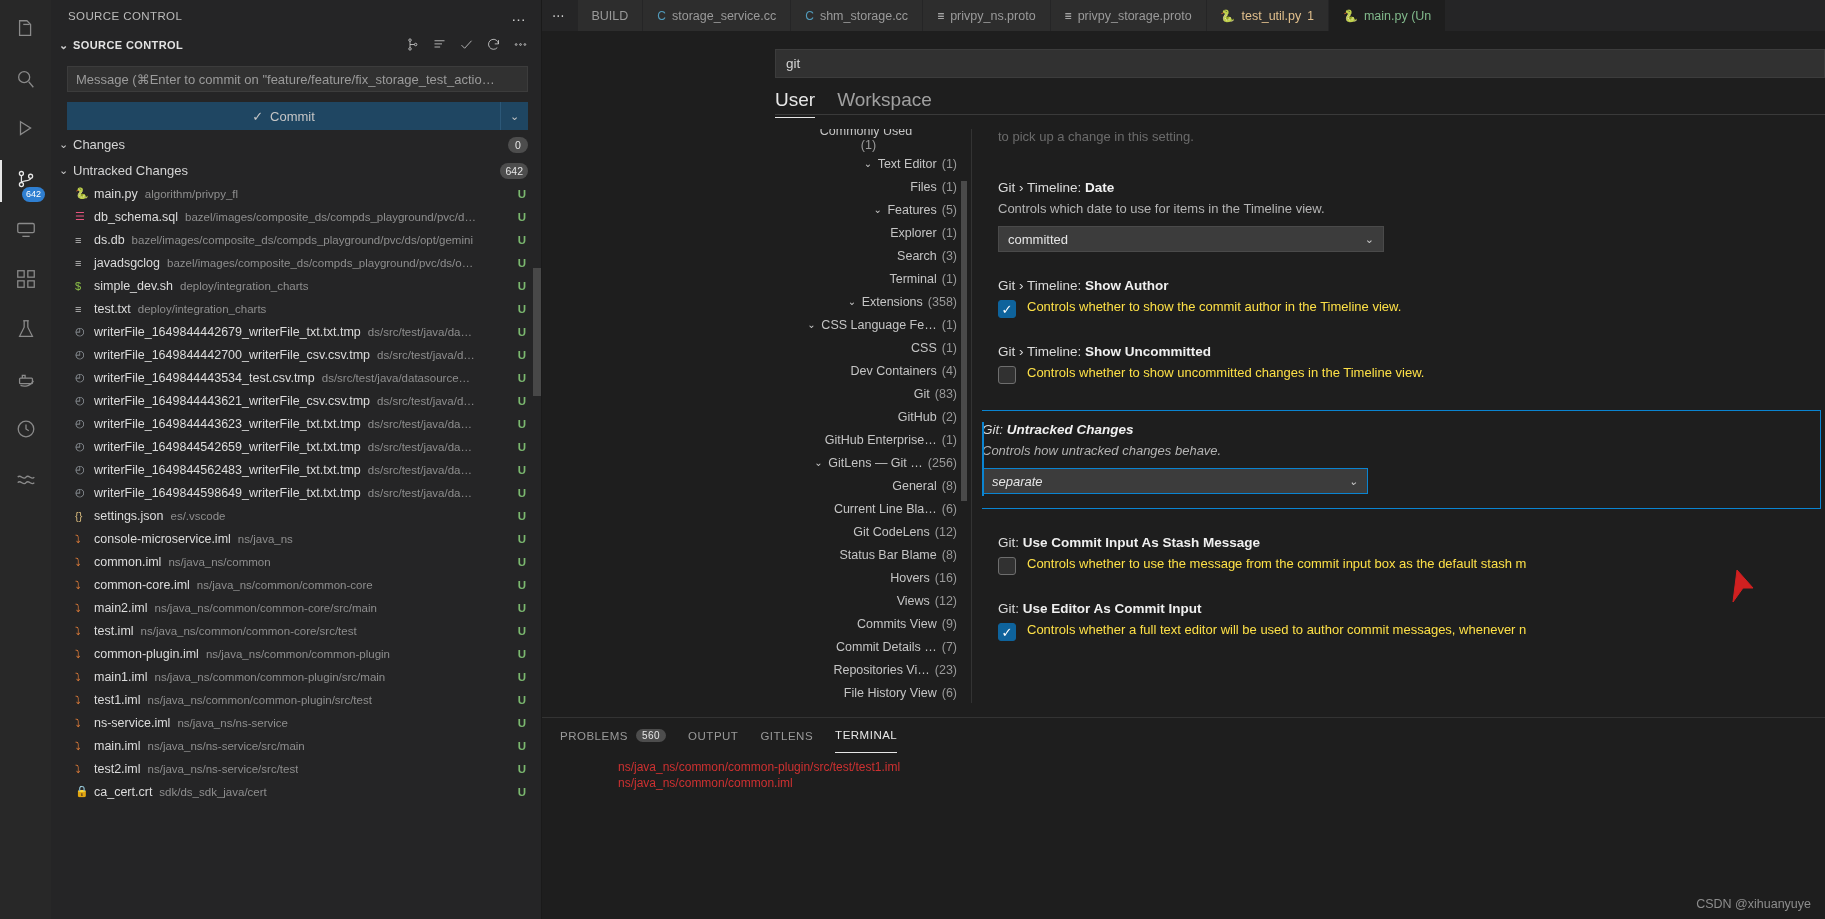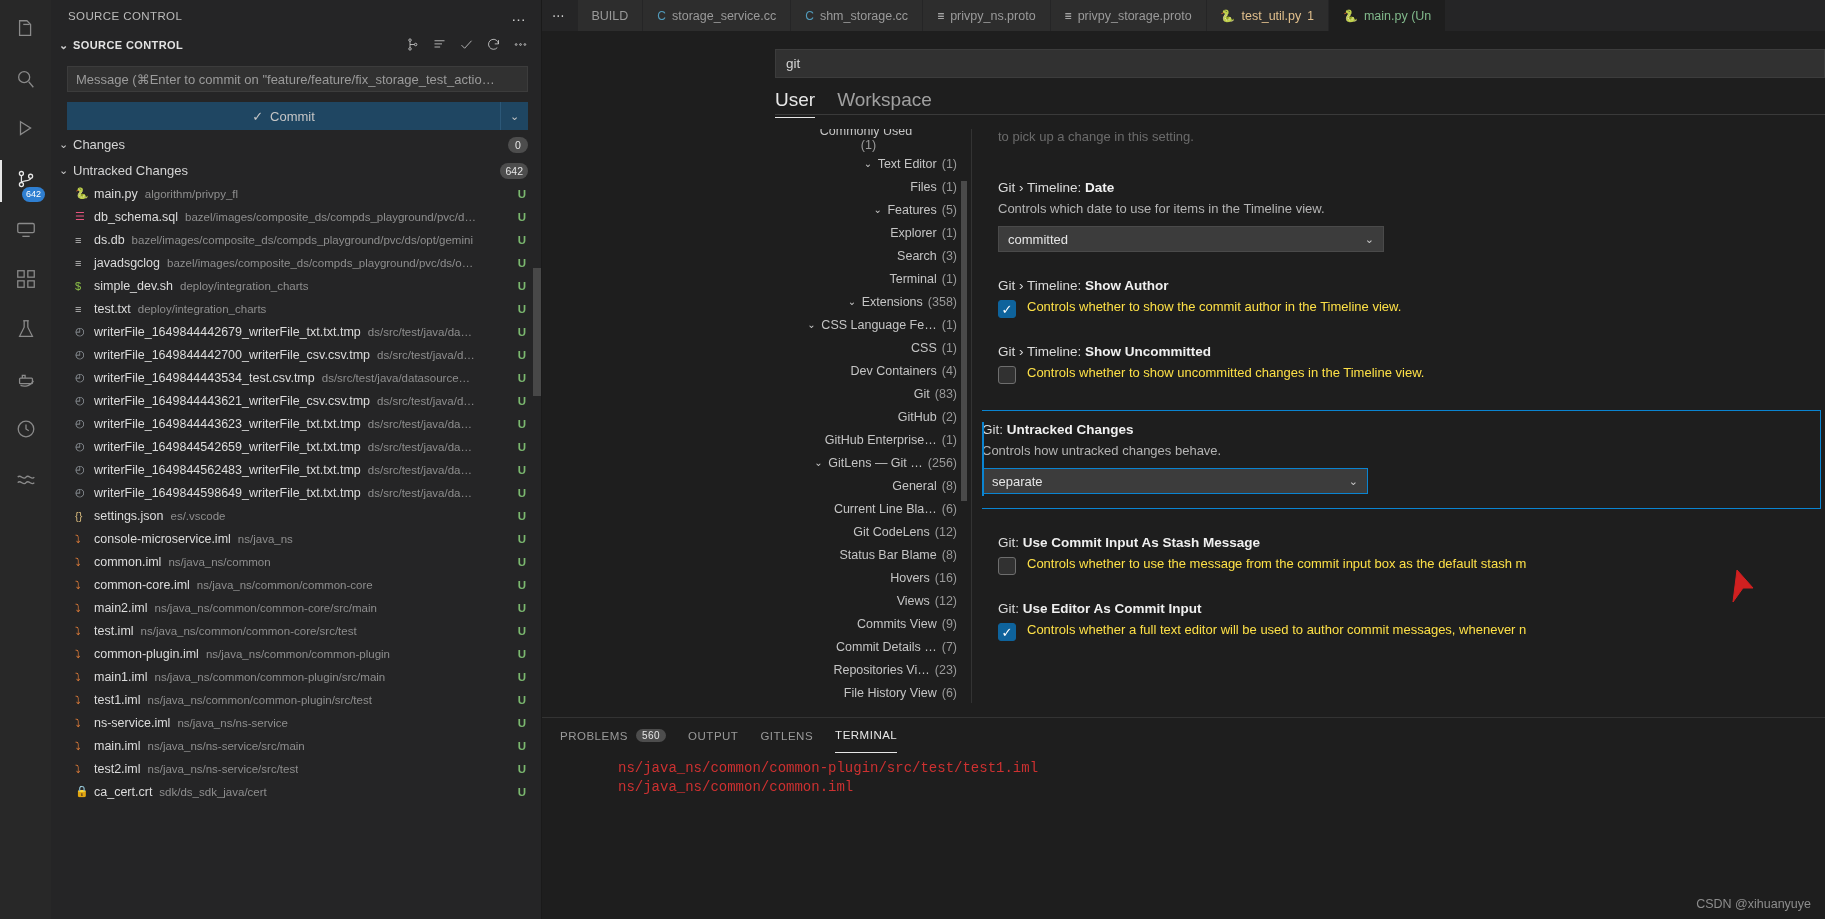--- a/index.html
+++ b/index.html
@@ -158,39 +158,39 @@
   .s-select .caret { margin-left: auto; font-size: 11px; color: #c8c8c8; }
   .s-check { display: flex; align-items: flex-start; gap: 11px; }
   .cbox {
     width: 18px; height: 18px; border: 1px solid #6e6e6e; border-radius: 3px; background: #313131;
     flex: 0 0 18px; display: flex; align-items: center; justify-content: center; margin-top: 1px;
   }
   .cbox.checked { background: #0e639c; border-color: #0e639c; }
   .cbox.checked::after { content: "✓"; color: #fff; font-size: 13px; line-height: 1; }
   .s-check .ctext { font-size: 13px; color: #fde047; }
   .focused {
-    border: 1px solid #0a84d1; padding: 11px 14px 14px 0; margin: 10px 4px 8px -1px;
+    border: 1px solid #0a84d1; padding: 11px 14px 14px 0; margin: 10px 4px 8px -1px; font-style: italic;
   }
   .focused .modbar {
     position: absolute; left: 0; top: 11px; bottom: 12px; width: 2px; background: #0a84d1;
   }
   .focused { position: relative; }
   .focused .s-select { border: 1px solid #0a84d1; }
   .cursor-arrow { position: absolute; left: 1185px; top: 535px; z-index: 30; }
 
   
   .panel {
     position: absolute; left: 542px; bottom: 0; right: 0; height: 202px; background: #1e1e1e;
     border-top: 1px solid #333;
   }
   .panel-tabs { display: flex; align-items: center; height: 35px; padding-left: 18px; gap: 22px; }
   .ptab { font-size: 11.5px; letter-spacing: .5px; color: #9a9a9a; display: flex; align-items: center; gap: 8px; height: 35px; }
   .ptab.active { color: #e7e7e7; border-bottom: 1px solid #e7e7e7; }
   .ptab .pcount { background: #4d4d4d; color: #e7e7e7; border-radius: 9px; font-size: 10px; padding: 1px 6px; }
-  .term-body { padding: 6px 13px 0 0; font-family: Liberation Mono, monospace; font-size: 14px; }
+  .term-body { padding: 6px 13px 0 0; font-family: Liberation Sans, sans-serif; font-size: 12px; }
   .term-line { color: #cd3131; padding-left: 76px; line-height: 1.35; white-space: nowrap; }
   .watermark {
     position: absolute; right: 14px; bottom: 8px; color: #8d8d8d; font-size: 12.5px;
   }
   .divider-v { position: absolute; left: 541px; top: 0; width: 1px; height: 919px; background: #1a1a1a; }
 </style>
 </head>
 <body>
 
 <div id="root">

